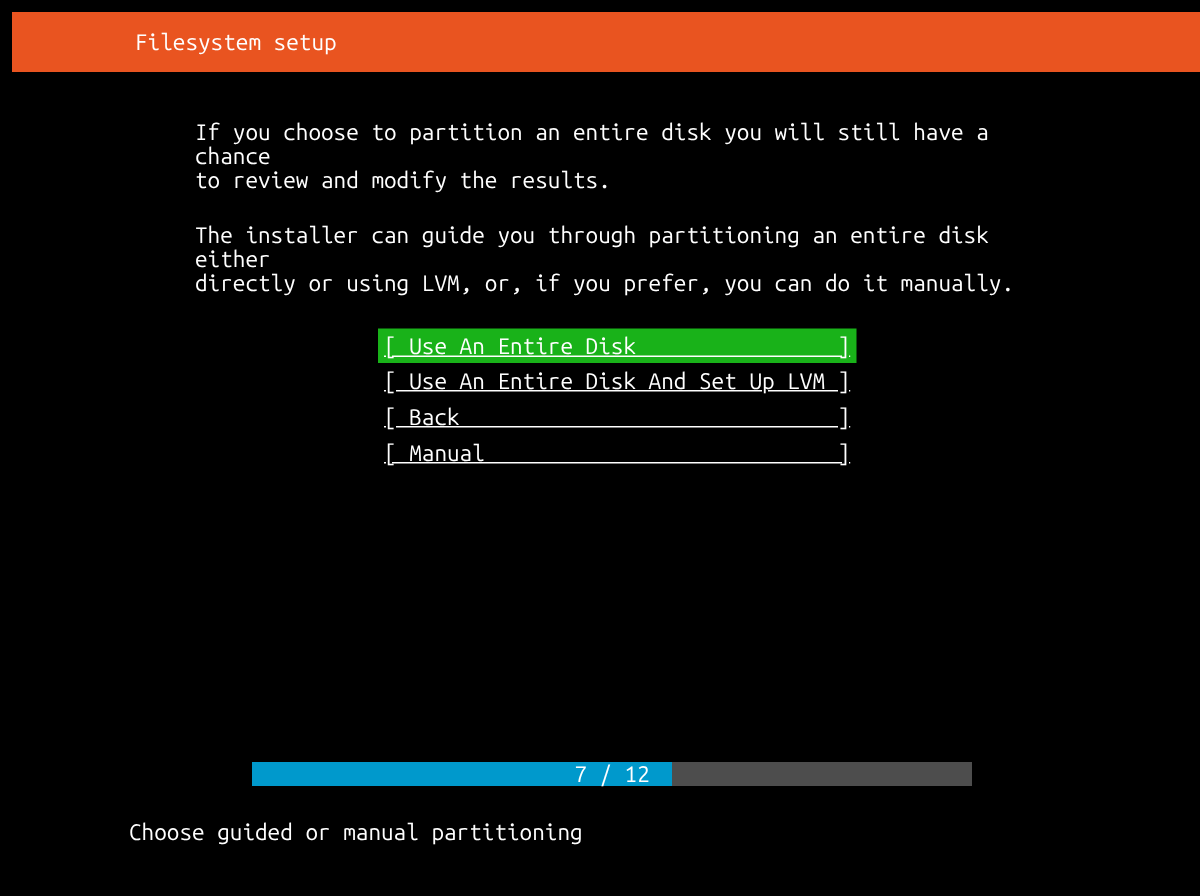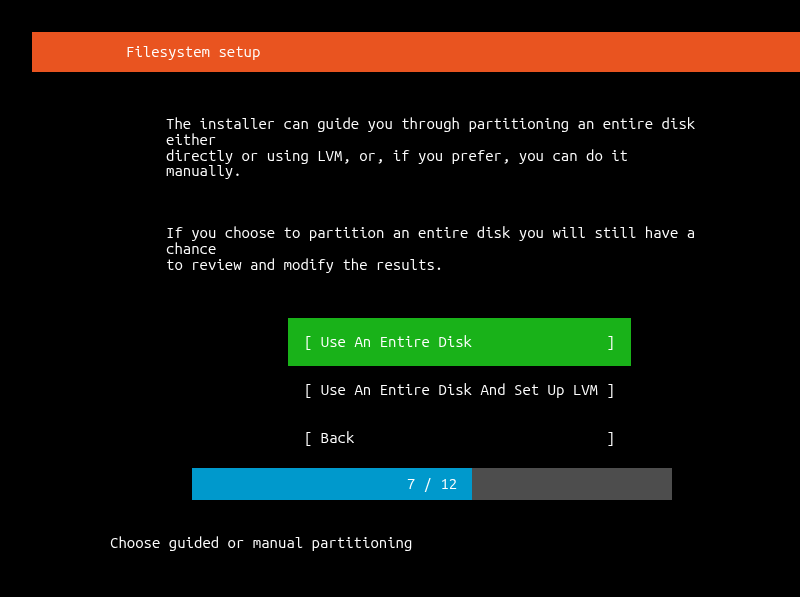--- a/index.html
+++ b/index.html
@@ -1,15 +1,15 @@
 <!DOCTYPE html>
 <html><head>
   <meta charset="utf-8">
   <style>
-    * { margin: 0; padding: 16px; box-sizing: border-box; }
+    * { margin: 0; padding: 4px; box-sizing: border-box; }
     body {
       width: 800px;
       height: 597px;
       background: #000000;
       font-family: "Ubuntu Mono", "DejaVu Sans Mono", "Courier New", monospace;
       font-size: 15px;
       line-height: 1.05;
       color: #ffffff;
       overflow: hidden;
       position: relative;
@@ -34,20 +34,21 @@
     .menu {
       margin-top: 12px;
       margin-left: 240px;
       width: fit-content;
     }
     .menu-item {
       white-space: pre;
       color: #ffffff;
       cursor: pointer;
       line-height: 1.05;
+      text-decoration: underline;
     }
     .menu-item.selected {
       background: #19b219;
       color: #ffffff;
     }
     .progress-area {
       position: absolute;
       bottom: 30px;
       left: 0;
       width: 800px;
@@ -85,24 +86,24 @@
     }
   </style>
 </head>
 <body>
 
 <div class="header">
   <span>Filesystem setup</span>
 </div>
 
 <div class="body-text">
+  <p>If you choose to partition an entire disk you will still have a chance
+to review and modify the results.</p>
   <p>The installer can guide you through partitioning an entire disk either
 directly or using LVM, or, if you prefer, you can do it manually.</p>
-  <p>If you choose to partition an entire disk you will still have a chance
-to review and modify the results.</p>
 </div>
 
 <div class="menu" id="menu">
     <div class="menu-item selected">[ Use An Entire Disk                ]</div>
     <div class="menu-item">[ Use An Entire Disk And Set Up LVM ]</div>
     <div class="menu-item">[ Back                              ]</div>
     <div class="menu-item">[ Manual                            ]</div>
   </div>
 
 <div class="progress-area">

